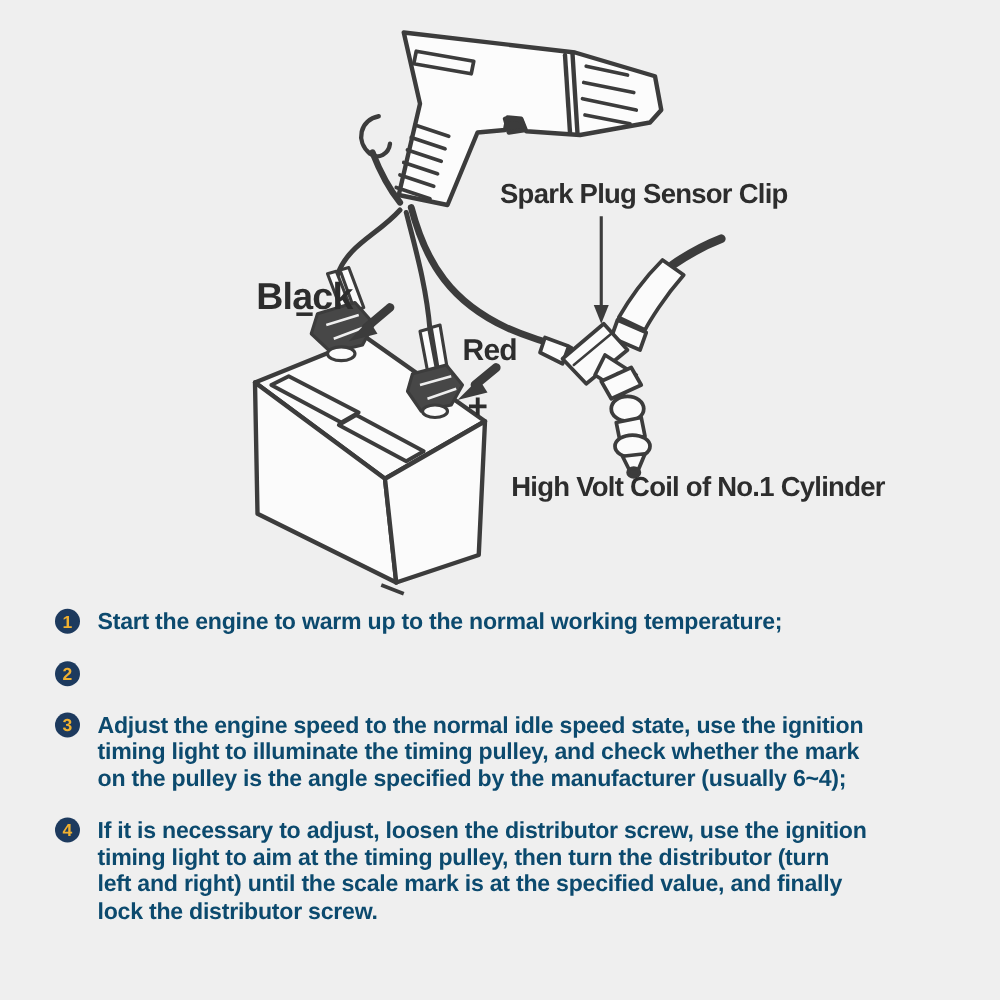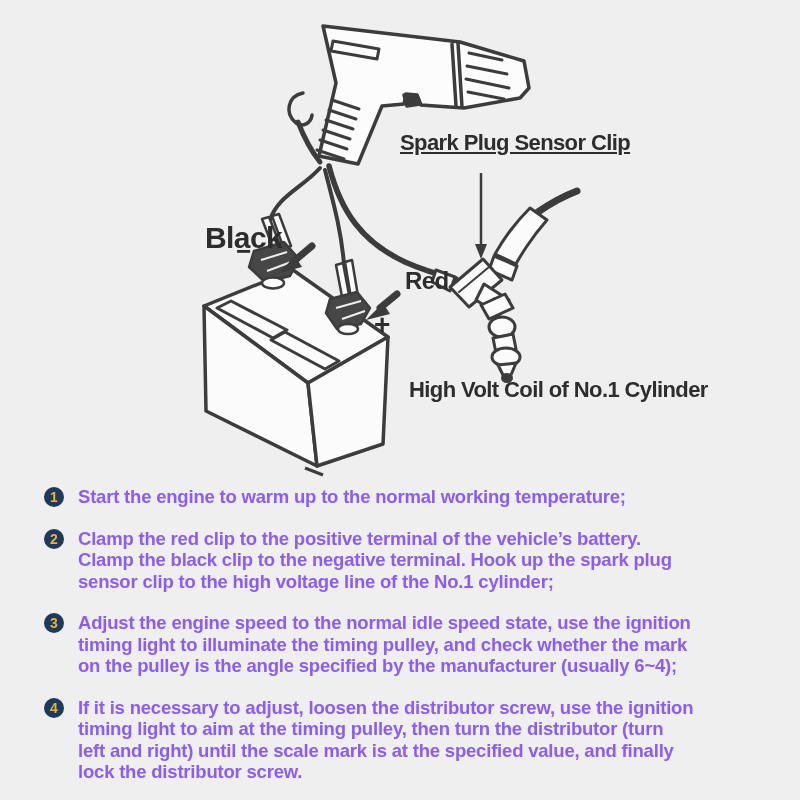--- a/index.html
+++ b/index.html
@@ -45,21 +45,21 @@
     font-size:14px;
     font-weight:700;
     display:flex;align-items:center;justify-content:center;
     margin-top:1px;
     user-select:none;
   }
   .step-text{
     font-size:18.5px;
     line-height:21.5px;
     font-weight:700;
-    color:#8b5cf6;
+    color:#0c4a6e;
     letter-spacing:-0.2px;
     white-space:pre;
   }
   svg *{vector-effect:none;}
 </style>
 </head>
 <body>
 
 <div class="page">
 
@@ -154,39 +154,36 @@
 
     <g fill="#3c3c3c">
       <line x1="481" y1="173" x2="481" y2="246" stroke="#3c3c3c" stroke-width="2.5"></line>
       <polygon points="481,259 475,244 487,244"></polygon>
     </g>
   </svg>
 
   <div class="dlabel" style="left:205px;top:221px;font-size:30px;">Black</div>
   <div class="sign" style="left:236px;top:238px;">−</div>
 
-  <div class="dlabel" style="left:370px;top:267px;font-size:24px;margin-left:35px;">Red</div>
+  <div class="dlabel" style="left:370px;top:267px;font-size:24px;">Red</div>
   <div class="sign" style="left:374px;top:311px;font-size:28px;">+</div>
 
-  <div class="dlabel" style="left:400px;top:130px;text-decoration:underline;">Spark Plug Sensor Clip</div>
+  <div class="dlabel" style="left:400px;top:142px;">Spark Plug Sensor Clip</div>
 
   <div class="dlabel" style="left:385px;top:377px;padding-left:24px;">High Volt Coil of No.1 Cylinder</div>
 
   <div class="steps">
 
     <div class="step">
       <div class="badge">1</div>
       <div class="step-text">Start the engine to warm up to the normal working temperature;</div>
     </div>
 
     <div class="step">
       <div class="badge">2</div>
-      <div class="step-text">Clamp the red clip to the positive terminal of the vehicle’s battery.
-Clamp the black clip to the negative terminal. Hook up the spark plug
-sensor clip to the high voltage line of the No.1 cylinder;</div>
     </div>
 
     <div class="step">
       <div class="badge">3</div>
       <div class="step-text">Adjust the engine speed to the normal idle speed state, use the ignition
 timing light to illuminate the timing pulley, and check whether the mark
 on the pulley is the angle specified by the manufacturer (usually 6~4);</div>
     </div>
 
     <div class="step">

